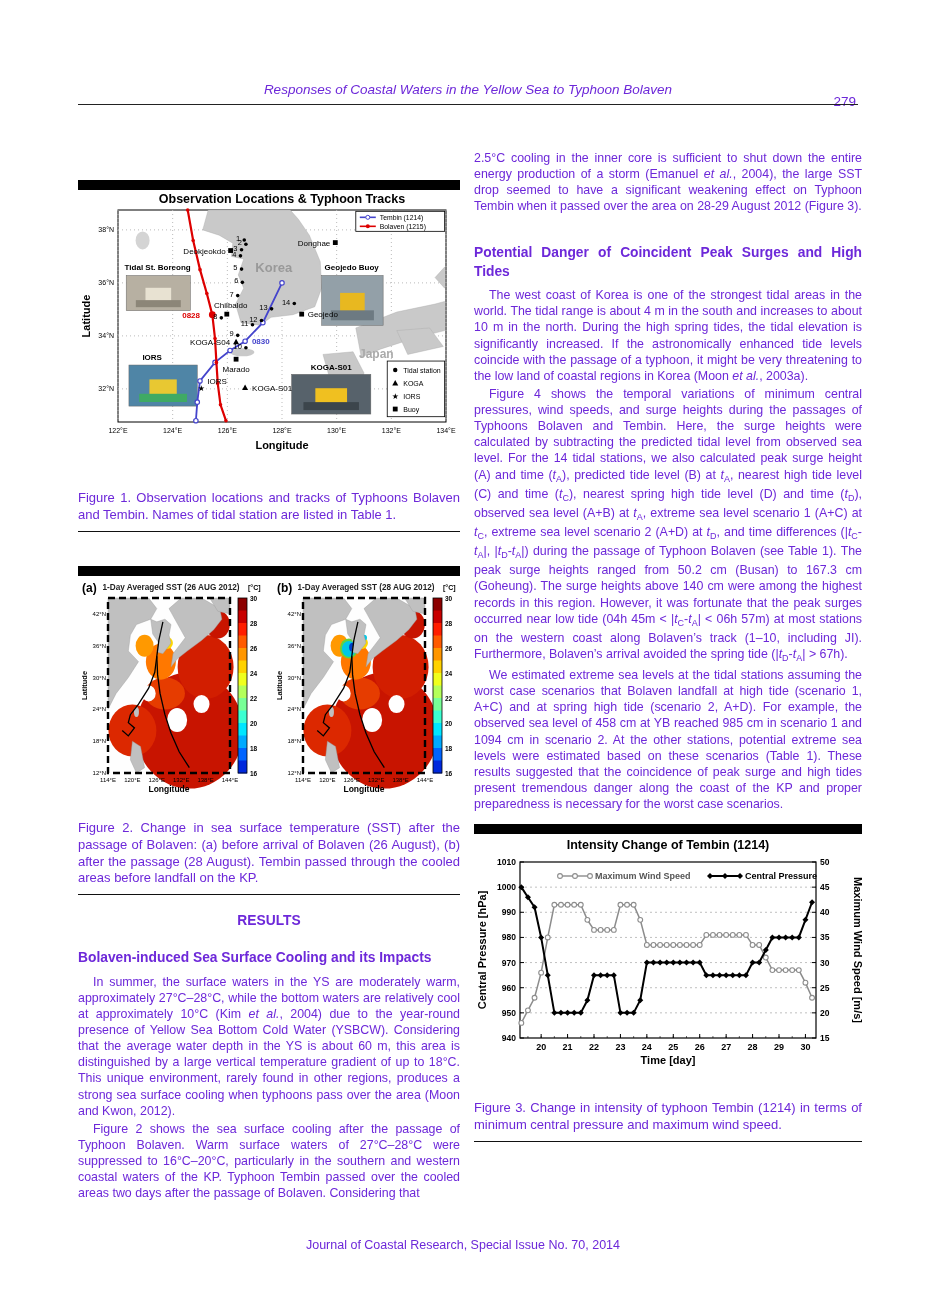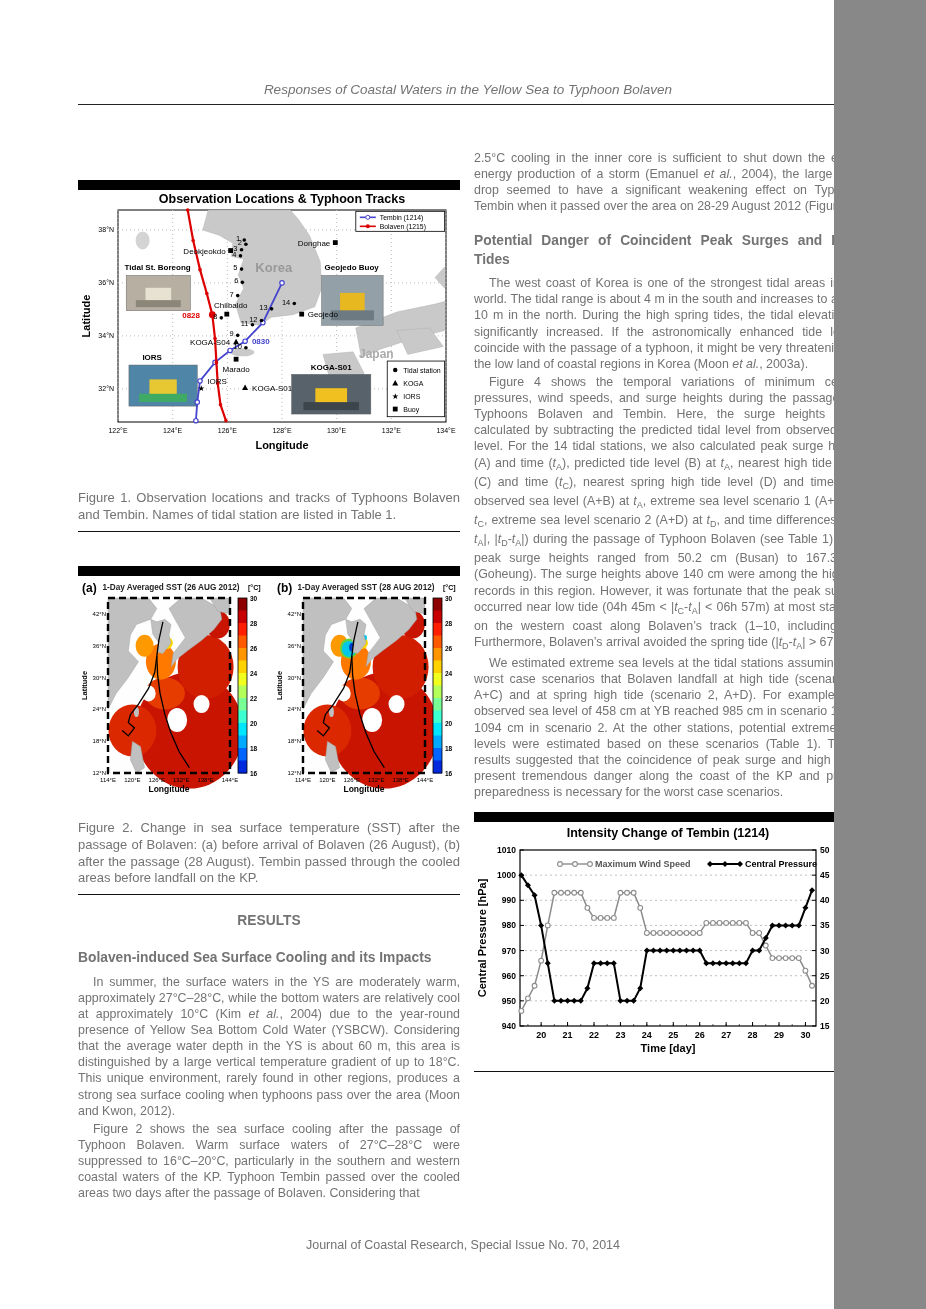--- a/index.html
+++ b/index.html
@@ -1,17 +1,17 @@
 <!DOCTYPE html>
 <html><head>
 <meta charset="utf-8">
 <style>
   html,body{margin:0;padding:0;background:#888;}
-  .page{width:834px;height:1309px;background:#ffffff;position:relative;
-        font-family:"Liberation Sans",sans-serif;color:#737373;overflow:hidden;}
+  .page{width:926px;height:1309px;background:#ffffff;position:relative;
+        font-family:"Liberation Sans",sans-serif;color:#6d28d9;overflow:hidden;}
   .header{position:absolute;top:82px;left:78px;width:780px;}
   .header-title{display:block;text-align:center;font-style:italic;font-size:13.5px;}
   .header-page{position:absolute;right:2px;top:12px;font-size:13.5px;}
   .header-rule{position:absolute;top:104px;left:78px;width:780px;border-top:1.6px solid #222;}
   .columns{position:absolute;top:106px;left:78px;width:784px;display:flex;gap:14px;}
   .col-left{width:382px;}
   .col-right{width:388px;}
   .figure-bar{height:10px;background:#000;}
   figure{margin:0;padding:0;}
   .caption{font-size:13px;line-height:1.3;text-align:justify;margin-top:24px;}
@@ -324,21 +324,21 @@
       </figure>
 
       <h2 class="h-results">RESULTS</h2>
       <h3 class="h-section">Bolaven-induced Sea Surface Cooling and its Impacts</h3>
       <p class="para indent">In summer, the surface waters in the YS are moderately warm, approximately 27°C–28°C, while the bottom waters are relatively cool at approximately 10°C (Kim <i>et al.</i>, 2004) due to the year-round presence of Yellow Sea Bottom Cold Water (YSBCW). Considering that the average water depth in the YS is about 60 m, this area is distinguished by a large vertical temperature gradient of up to 18°C. This unique environment, rarely found in other regions, produces a strong sea surface cooling when typhoons pass over the area (Moon and Kwon, 2012).</p>
       <p class="para indent">Figure 2 shows the sea surface cooling after the passage of Typhoon Bolaven. Warm surface waters of 27°C–28°C were suppressed to 16°C–20°C, particularly in the southern and western coastal waters of the KP. Typhoon Tembin passed over the cooled areas two days after the passage of Bolaven. Considering that</p>
     </div>
 
     <div class="col-right">
       <p class="para" style="margin-top:44px;">2.5°C cooling in the inner core is sufficient to shut down the entire energy production of a storm (Emanuel <i>et al.</i>, 2004), the large SST drop seemed to have a significant weakening effect on Typhoon Tembin when it passed over the area on 28-29 August 2012 (Figure 3).</p>
-      <h3 class="h-section" style="margin-top:16px;">Potential Danger of Coincident Peak Surges and High Tides</h3>
+      <h3 class="h-section" style="margin-top:28px;">Potential Danger of Coincident Peak Surges and High Tides</h3>
       <p class="para indent">The west coast of Korea is one of the strongest tidal areas in the world. The tidal range is about 4 m in the south and increases to about 10 m in the north. During the high spring tides, the tidal elevation is significantly increased. If the astronomically enhanced tide levels coincide with the passage of a typhoon, it might be very threatening to the low land of coastal regions in Korea (Moon <i>et al.</i>, 2003a).</p>
       <p class="para indent">Figure 4 shows the temporal variations of minimum central pressures, wind speeds, and surge heights during the passages of Typhoons Bolaven and Tembin. Here, the surge heights were calculated by subtracting the predicted tidal level from observed sea level. For the 14 tidal stations, we also calculated peak surge height (A) and time (<i>t</i><sub>A</sub>), predicted tide level (B) at <i>t</i><sub>A</sub>, nearest high tide level (C) and time (<i>t</i><sub>C</sub>), nearest spring high tide level (D) and time (<i>t</i><sub>D</sub>), observed sea level (A+B) at <i>t</i><sub>A</sub>, extreme sea level scenario 1 (A+C) at <i>t</i><sub>C</sub>, extreme sea level scenario 2 (A+D) at <i>t</i><sub>D</sub>, and time differences (|<i>t</i><sub>C</sub>-<i>t</i><sub>A</sub>|, |<i>t</i><sub>D</sub>-<i>t</i><sub>A</sub>|) during the passage of Typhoon Bolaven (see Table 1). The peak surge heights ranged from 50.2 cm (Busan) to 167.3 cm (Goheung). The surge heights above 140 cm were among the highest records in this region. However, it was fortunate that the peak surges occurred near low tide (04h 45m &lt; |<i>t</i><sub>C</sub>-<i>t</i><sub>A</sub>| &lt; 06h 57m) at most stations on the western coast along Bolaven’s track (1–10, including JI). Furthermore, Bolaven’s arrival avoided the spring tide (|<i>t</i><sub>D</sub>-<i>t</i><sub>A</sub>| &gt; 67h).</p>
       <p class="para indent">We estimated extreme sea levels at the tidal stations assuming the worst case scenarios that Bolaven landfall at high tide (scenario 1, A+C) and at spring high tide (scenario 2, A+D). For example, the observed sea level of 458 cm at YB reached 985 cm in scenario 1 and 1094 cm in scenario 2. At the other stations, potential extreme sea levels were estimated based on these scenarios (Table 1). These results suggested that the coincidence of peak surge and high tides present tremendous danger along the coast of the KP and proper preparedness is necessary for the worst case scenarios.</p>
 
       <figure style="margin-top:12px;">
         <div class="figure-bar"></div>
         <svg id="fig3" width="388" height="238" viewBox="0 0 388 238">
             <rect x="0" y="0" width="388" height="238" fill="#fff"></rect>
             <text x="194" y="15" font-size="12.5" fill="#000" text-anchor="middle" font-weight="bold">Intensity Change of Tembin (1214)</text>
             <line x1="46" y1="178.85714285714286" x2="342" y2="178.85714285714286" stroke="#b0b0b0" stroke-dasharray="2,3" stroke-width="0.8"></line>
@@ -523,20 +523,21 @@
             <circle cx="86" cy="42" r="2.4" fill="#fff" stroke="#8c8c8c" stroke-width="1.1"></circle>
             <circle cx="101" cy="42" r="2.4" fill="#fff" stroke="#8c8c8c" stroke-width="1.1"></circle>
             <circle cx="116" cy="42" r="2.4" fill="#fff" stroke="#8c8c8c" stroke-width="1.1"></circle>
             <text x="121" y="45" font-size="9" fill="#555" text-anchor="start" font-weight="bold">Maximum Wind Speed</text>
             <line x1="236" y1="42" x2="266" y2="42" stroke="#000" stroke-width="2"></line>
             <path d="M236,39L239,42L236,45L233,42Z" fill="#000"></path>
             <path d="M251,39L254,42L251,45L248,42Z" fill="#000"></path>
             <path d="M266,39L269,42L266,45L263,42Z" fill="#000"></path>
             <text x="271" y="45" font-size="9" fill="#000" text-anchor="start" font-weight="bold">Central Pressure</text>
           </svg>
+        <figcaption class="caption">Figure 3. Change in intensity of typhoon Tembin (1214) in terms of minimum central pressure and maximum wind speed.</figcaption>
         <div class="thin-rule"></div>
       </figure>
     </div>
 
   </div>
 
   <div class="footer">Journal of Coastal Research, Special Issue No. 70, 2014</div>
 </div>
 
 </body></html>

